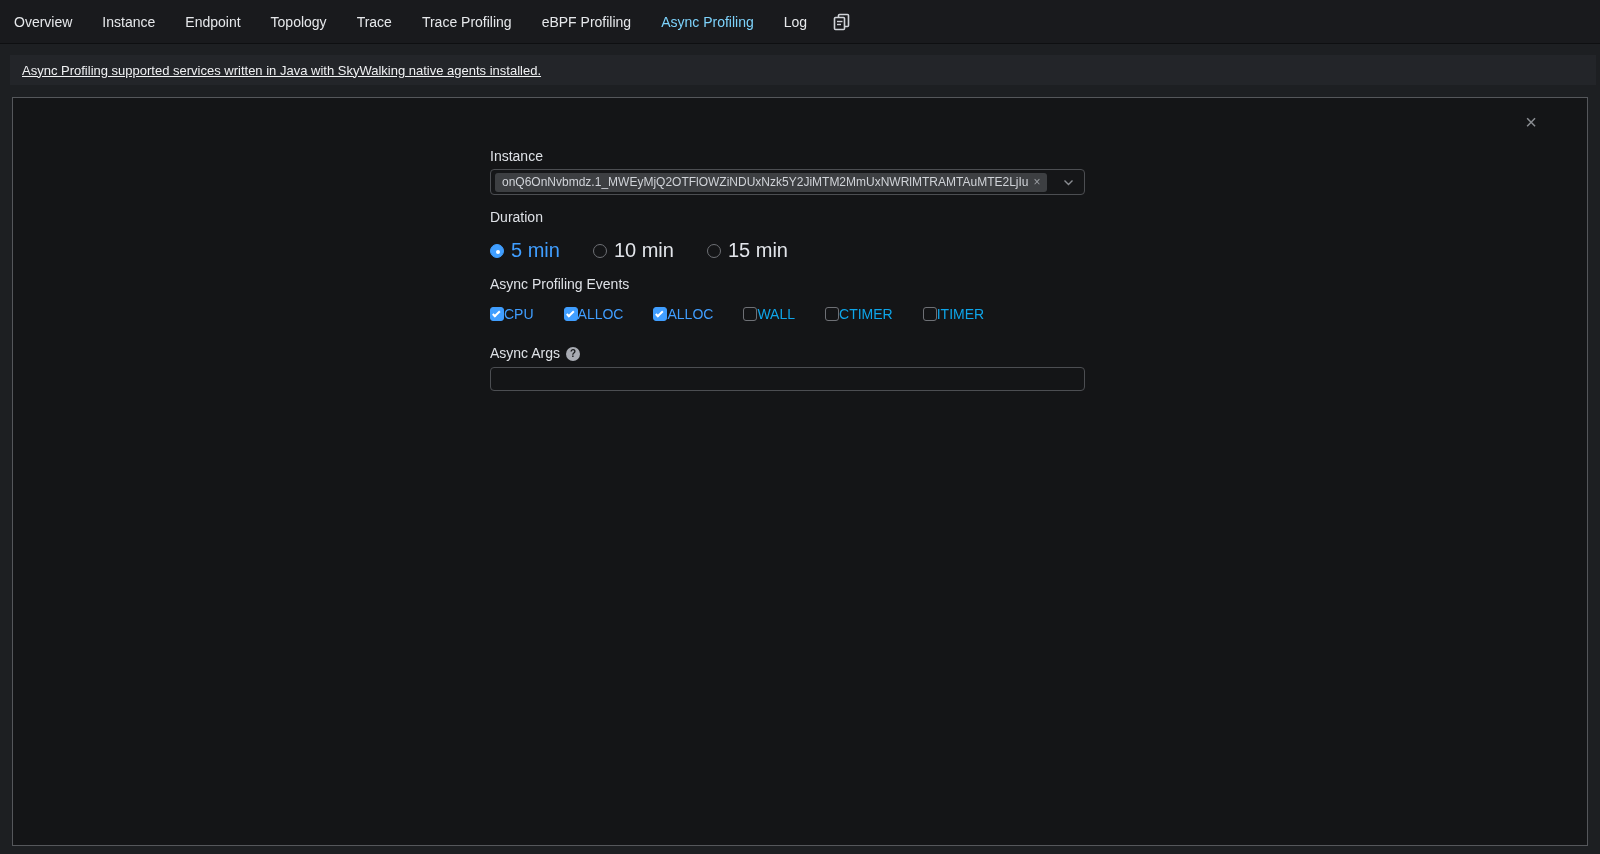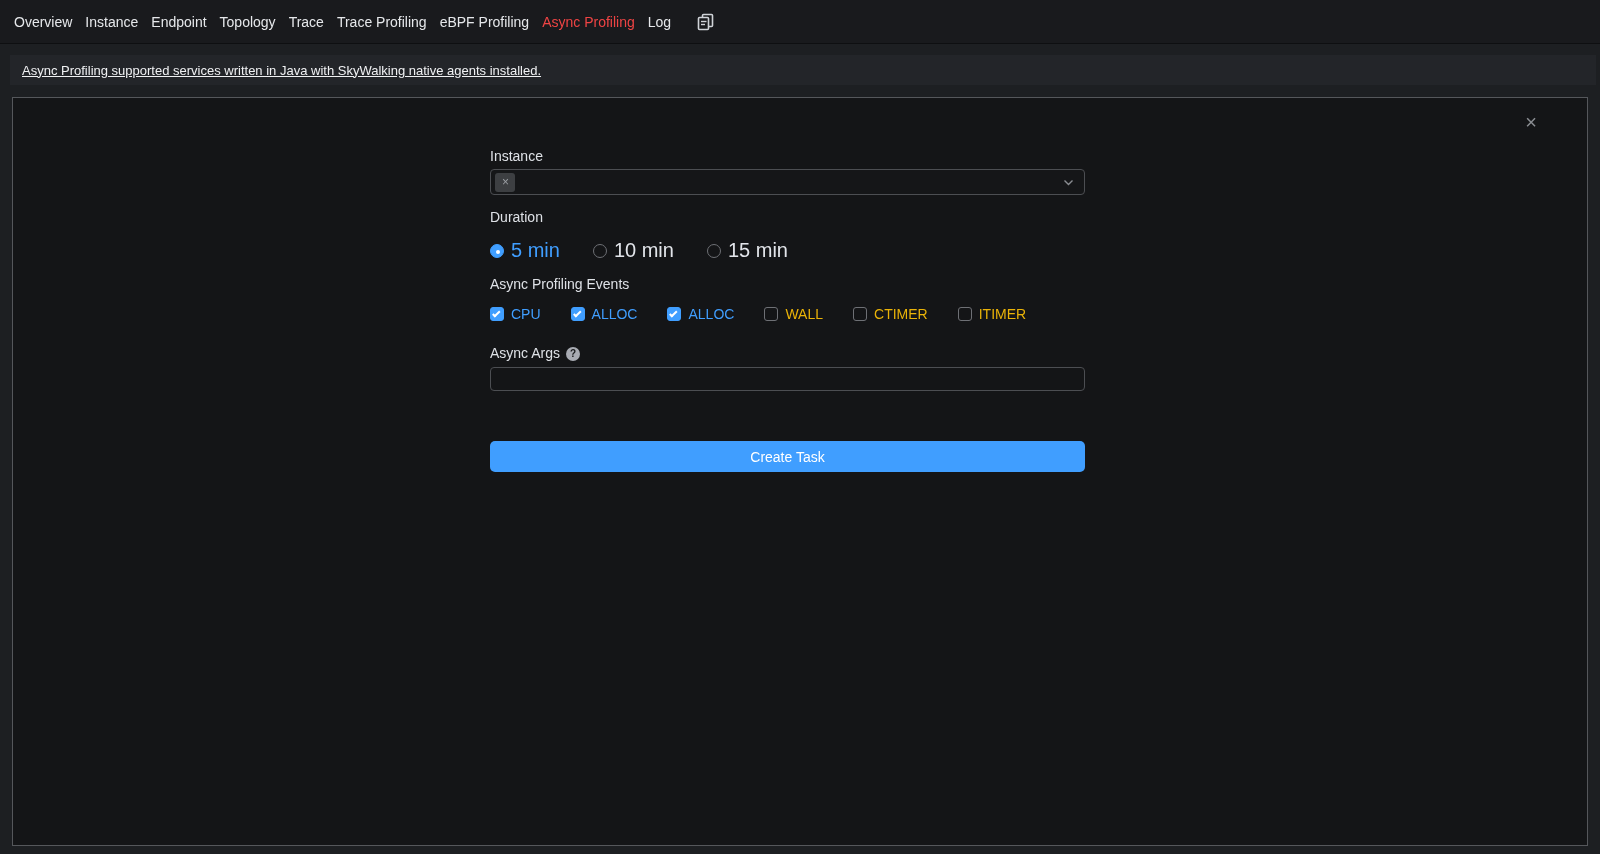--- a/index.html
+++ b/index.html
@@ -11,26 +11,26 @@
   }
 
   
   .navbar {
     position:absolute; top:0; left:0; right:0; height:44px;
     background:#191a1d;
     border-bottom:1px solid #0e0f11;
     display:flex; align-items:center;
     padding:0 14px;
   }
-  .nav-tabs { display:flex; align-items:flex-end; gap:13px; list-style:none; }
+  .nav-tabs { display:flex; align-items:flex-end; gap:30px; list-style:none; }
   .nav-tab {
     font-size:14px; font-weight:500; color:#e6e8eb;
     cursor:pointer; white-space:nowrap; line-height:44px;
   }
-  .nav-tab.active { color:#ef4444; }
+  .nav-tab.active { color:#7dd3fc; }
   .nav-doc-btn { margin-left:26px; display:flex; align-items:center; cursor:pointer; }
 
   
   .banner {
     position:absolute; top:55px; left:10px; right:4px; height:30px;
     background:#232529;
     display:flex; align-items:center;
     padding:0 12px;
   }
   .banner-text {
@@ -93,34 +93,34 @@
   .radio-item.selected .radio-circle::after {
     content:""; position:absolute; left:5px; top:5px;
     width:4px; height:4px; border-radius:50%; background:#fff;
   }
   .radio-label { font-size:20px; font-weight:500; color:#e2e5ea; }
   .radio-item.selected .radio-label { color:#409eff; }
 
   
   .section-gap-lg { margin-top:14px; }
   .checkbox-row { margin-top:13px; display:flex; align-items:center; gap:30px; }
-  .checkbox-item { display:flex; align-items:center; gap:7px; cursor:pointer; }
+  .checkbox-item { display:flex; align-items:center; cursor:pointer; }
   .checkbox-box {
     width:14px; height:14px; border-radius:3px;
     border:1px solid #6e7075; background:transparent;
     display:flex; align-items:center; justify-content:center; flex:none;
   }
   .checkbox-item.checked .checkbox-box { background:#409eff; border-color:#409eff; }
   .check-icon {
     display:none; width:8px; height:4px;
     border-left:2px solid #fff; border-bottom:2px solid #fff;
     transform:rotate(-45deg) translate(0px,-1px);
   }
   .checkbox-item.checked .check-icon { display:block; }
-  .checkbox-label { font-size:14px; font-weight:500; color:#eab308; }
+  .checkbox-label { font-size:14px; font-weight:500; color:#0ea5e9; }
   .checkbox-item.checked .checkbox-label { color:#409eff; }
 
   
   .exec-row { margin-top:23px; }
   .help-icon {
     width:14px; height:14px; border-radius:50%;
     background:#a8abb2; color:#17181a;
     font-size:10px; font-weight:bold; line-height:14px;
     display:inline-flex; align-items:center; justify-content:center;
     cursor:pointer; flex:none;
@@ -172,20 +172,21 @@
 
 <div class="panel">
   <span class="panel-close">×</span>
 
   <div class="form">
 
     
     <div class="field-label">Instance</div>
     <div class="select-box">
       <span class="tag">
+        <span class="tag-text">onQ6OnNvbmdz.1_MWEyMjQ2OTFlOWZiNDUxNzk5Y2JiMTM2MmUxNWRlMTRAMTAuMTE2LjIu</span>
         <span class="tag-close">×</span>
       </span>
       <span class="chevron">
         <svg width="13" height="13" viewBox="0 0 13 13" fill="none">
           <path d="M2.5 4.5 L6.5 8.5 L10.5 4.5" stroke="#8a8d92" stroke-width="1.4" fill="none"></path>
         </svg>
       </span>
     </div>
 
     
@@ -241,16 +242,15 @@
     </div>
 
     
     <div class="field-label exec-row">
       <span>Async Args</span>
       <span class="help-icon">?</span>
     </div>
     <input class="text-input" type="text" value="" style="">
 
     
-    <button class="submit-btn">Create Task</button>
 
   </div>
 </div>
 
 </body></html>

